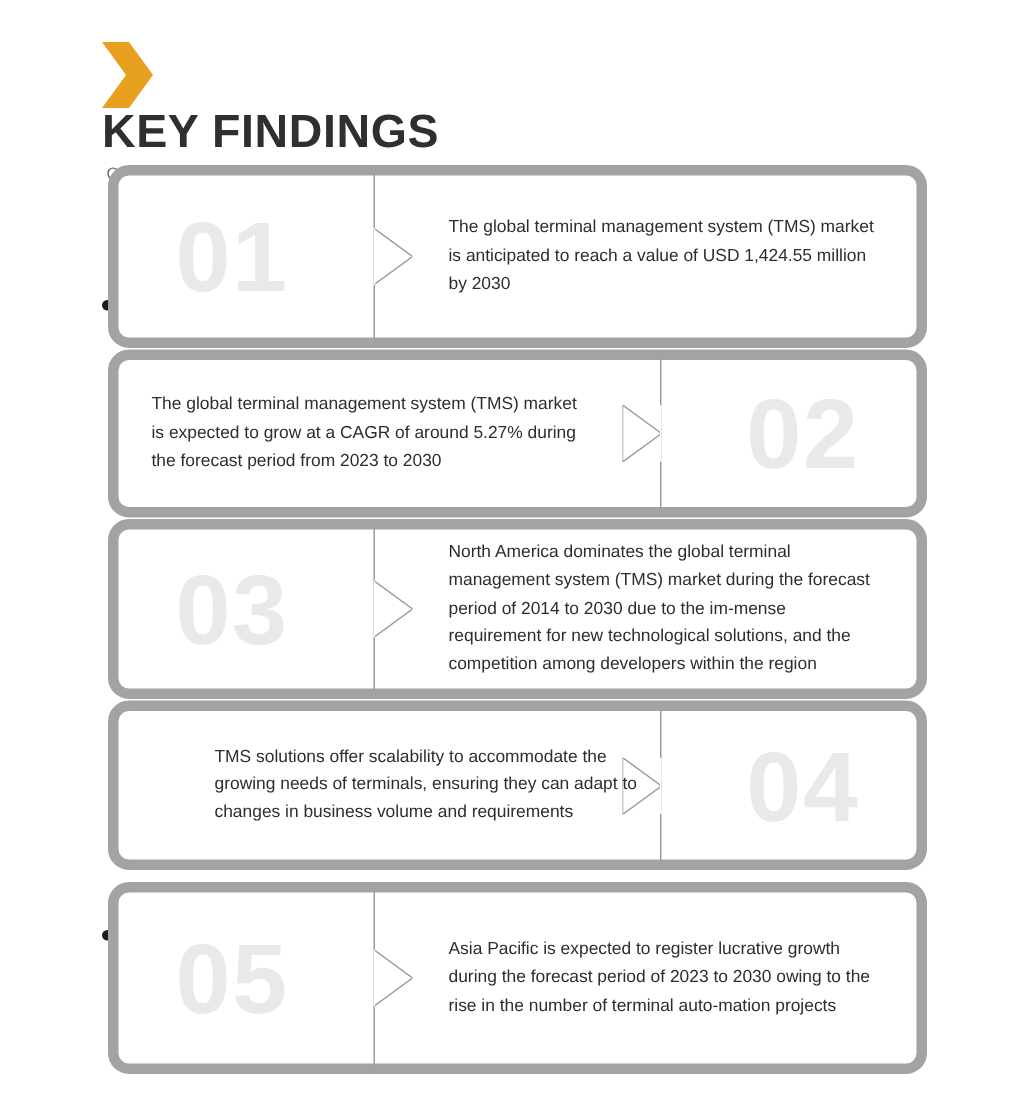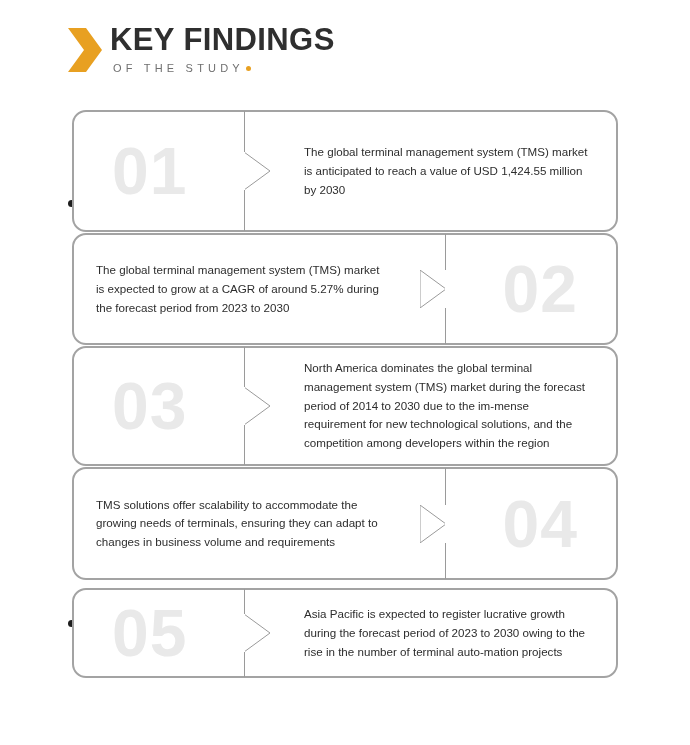--- a/index.html
+++ b/index.html
@@ -16,20 +16,21 @@
     overflow: hidden;
   }
 
   
   .header {
     position: absolute;
     left: 68px;
     top: 24px;
     display: flex;
     align-items: flex-start;
+    flex-direction: column;
   }
   .header-arrow {
     width: 34px;
     height: 44px;
     margin-right: 8px;
     margin-top: 4px;
     flex: 0 0 auto;
   }
   .header-text {
     display: block;
@@ -67,21 +68,21 @@
     top: 100px;
     width: 690px;
     height: 630px;
   }
 
   .row {
     position: absolute;
     left: 72px;
     width: 546px;
     box-sizing: border-box;
-    border: 2px solid #a3a3a3;
+    border: 7px solid #a3a3a3;
     border-radius: 14px;
     background: #ffffff;
   }
 
   .row-inner {
     position: relative;
     width: 100%;
     height: 100%;
     box-sizing: border-box;
   }
@@ -207,33 +208,33 @@
       </svg>
       <div class="num left">03</div>
       <div class="txt right">North America dominates the global terminal management system (TMS) market during the forecast period of 2014 to 2030 due to the im-mense requirement for new technological solutions, and the competition among developers within the region</div>
     </div>
     <svg class="tail" style="right:58px; top:119px;" viewBox="0 0 26 15">
       <polygon points="0,0 26,0 13,15" fill="#ffffff" stroke="#9a9a9a" stroke-width="1"></polygon>
       <rect x="1" y="-3" width="24" height="3" fill="#ffffff"></rect>
     </svg>
   </div>
 
-  <div class="row" style="top:367px; height:113px;">
+  <div class="row" style="top:367px; height:113px;padding-left:42px;">
     <div class="row-inner">
       <div class="divider at-right"></div>
       <svg class="notch left-point" viewBox="0 0 26 38">
         <polygon points="0,0 26,19 0,38" fill="#ffffff" stroke="#9a9a9a" stroke-width="1"></polygon>
         <rect x="25" y="0" width="3" height="38" fill="#ffffff"></rect>
       </svg>
       <div class="num right">04</div>
       <div class="txt left">TMS solutions offer scalability to accommodate the growing needs of terminals, ensuring they can adapt to changes in business volume and requirements</div>
     </div>
   </div>
 
-  <div class="row" style="top:488px; height:90px;text-decoration:underline;">
+  <div class="row" style="top:488px; height:128px;text-decoration:underline;">
     <div class="row-inner">
       <div class="divider at-left"></div>
       <svg class="notch right-point" viewBox="0 0 26 38">
         <polygon points="0,0 26,19 0,38" fill="#ffffff" stroke="#9a9a9a" stroke-width="1"></polygon>
         <rect x="-2" y="0" width="3" height="38" fill="#ffffff"></rect>
       </svg>
       <div class="num left">05</div>
       <div class="txt right">Asia Pacific is expected to register lucrative growth during the forecast period of 2023 to 2030 owing to the rise in the number of terminal auto-mation projects</div>
     </div>
   </div>

